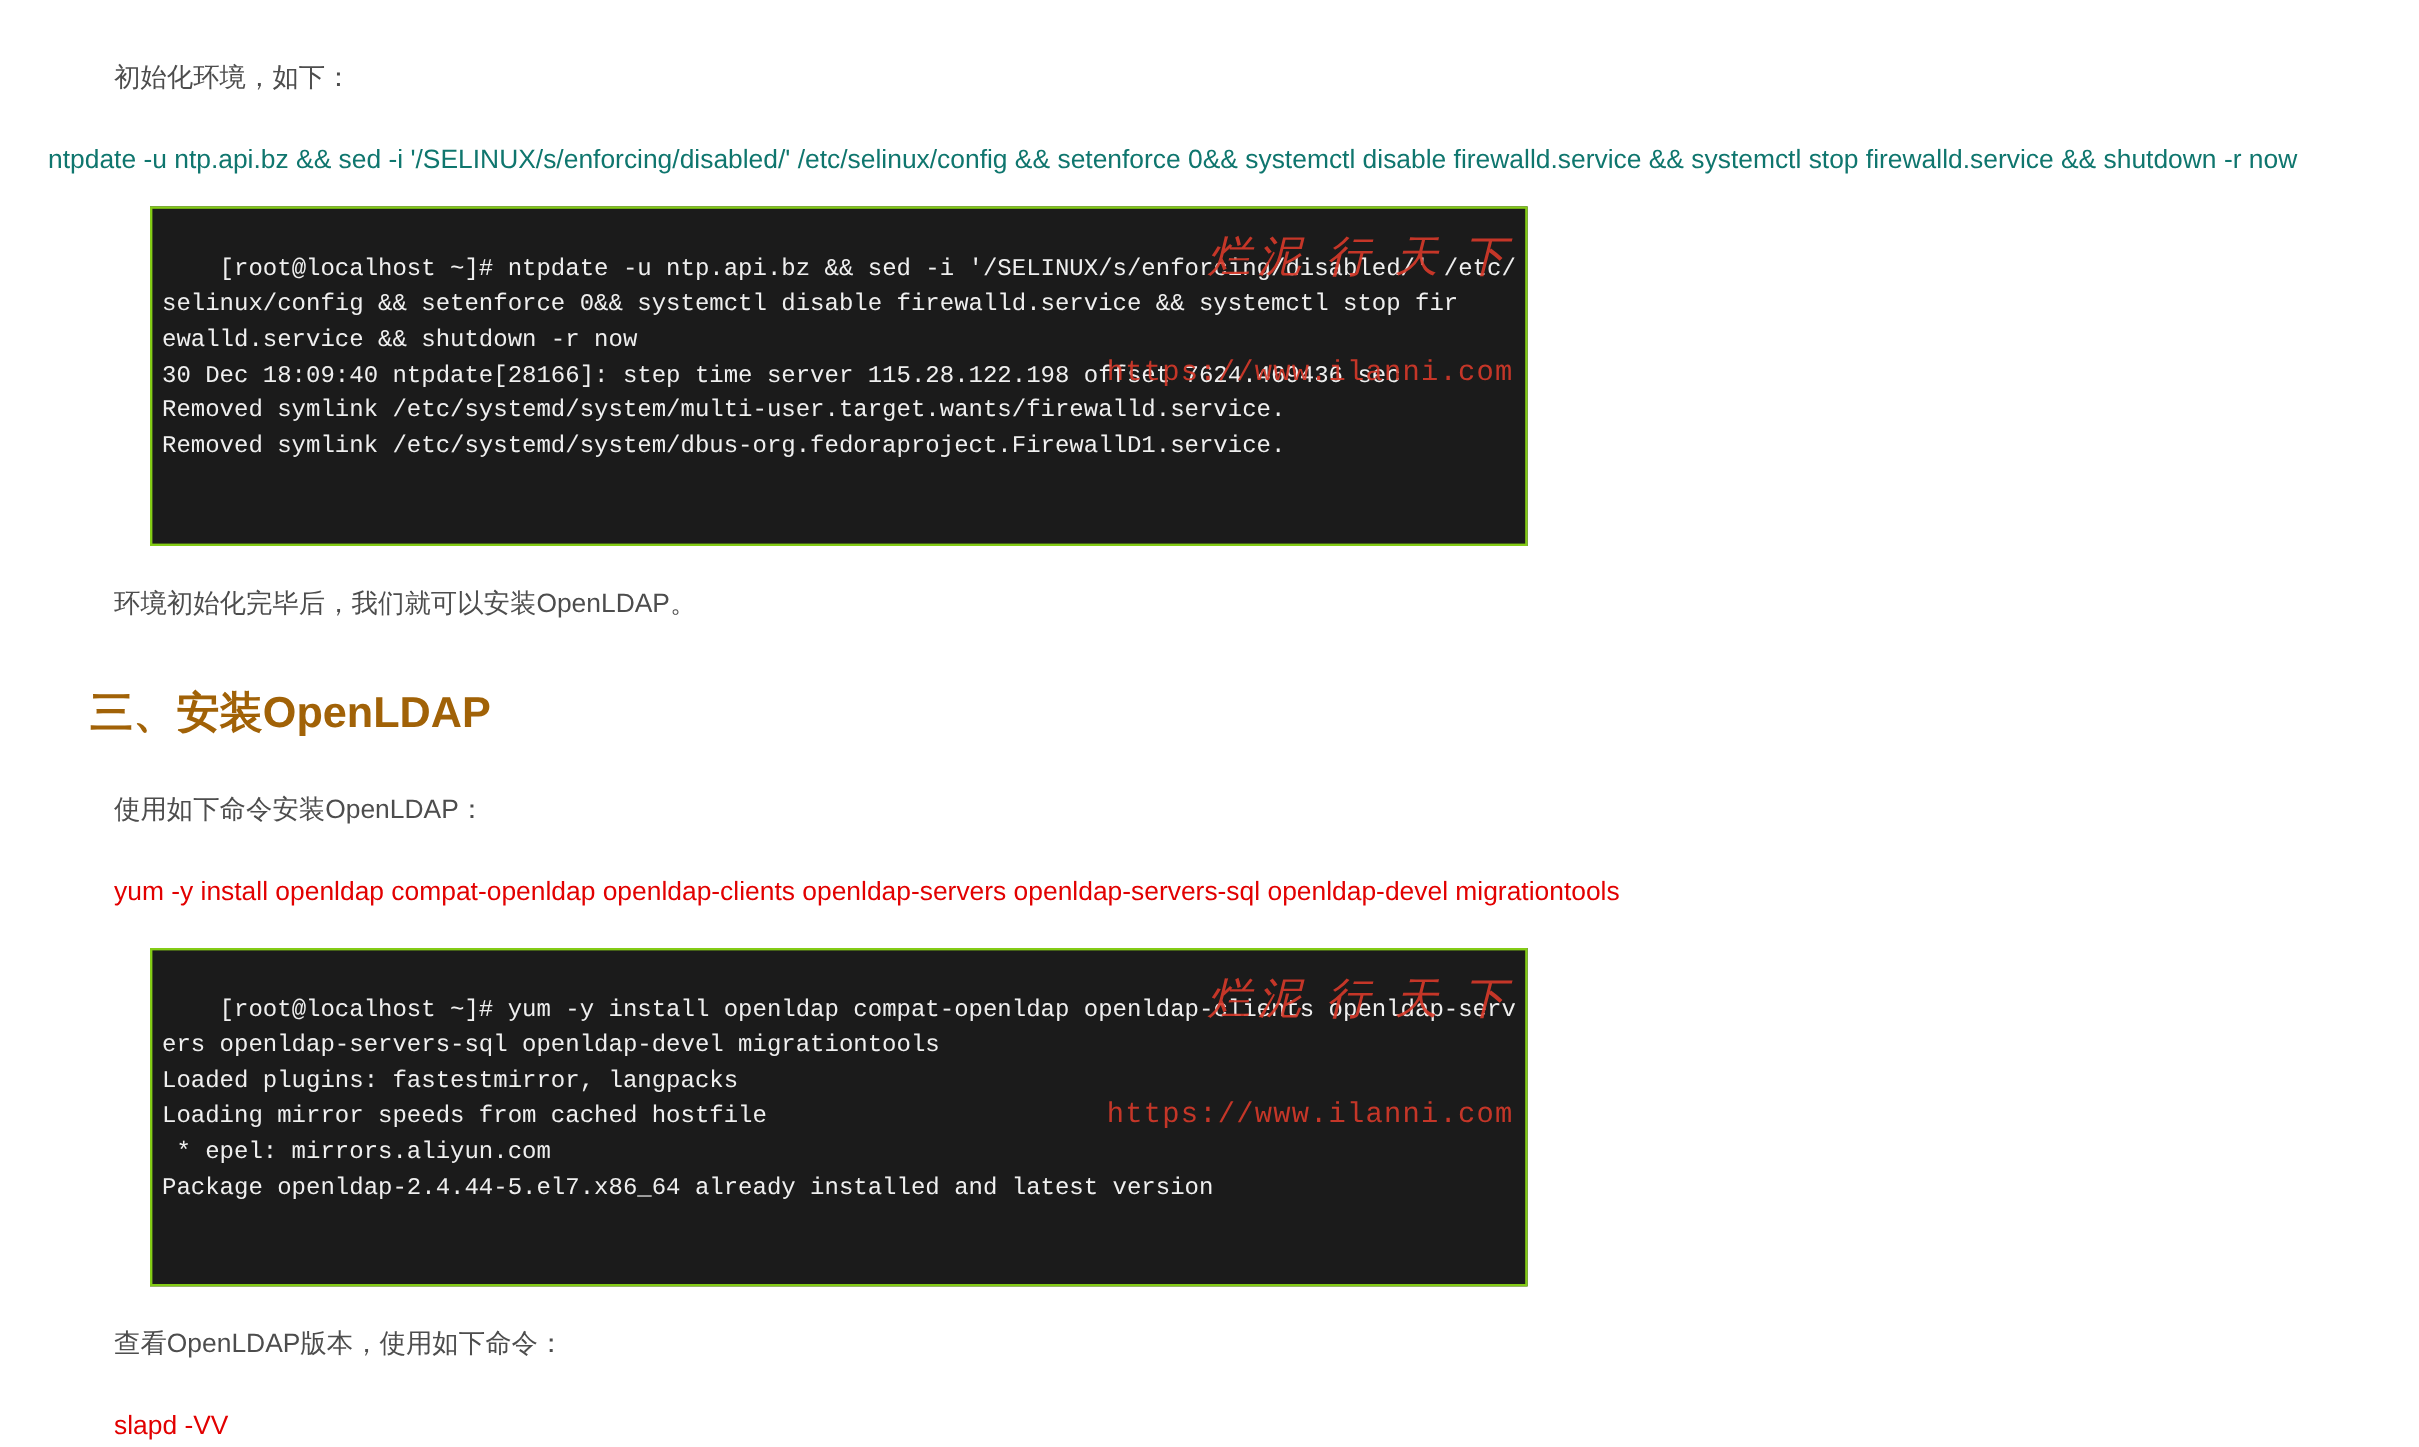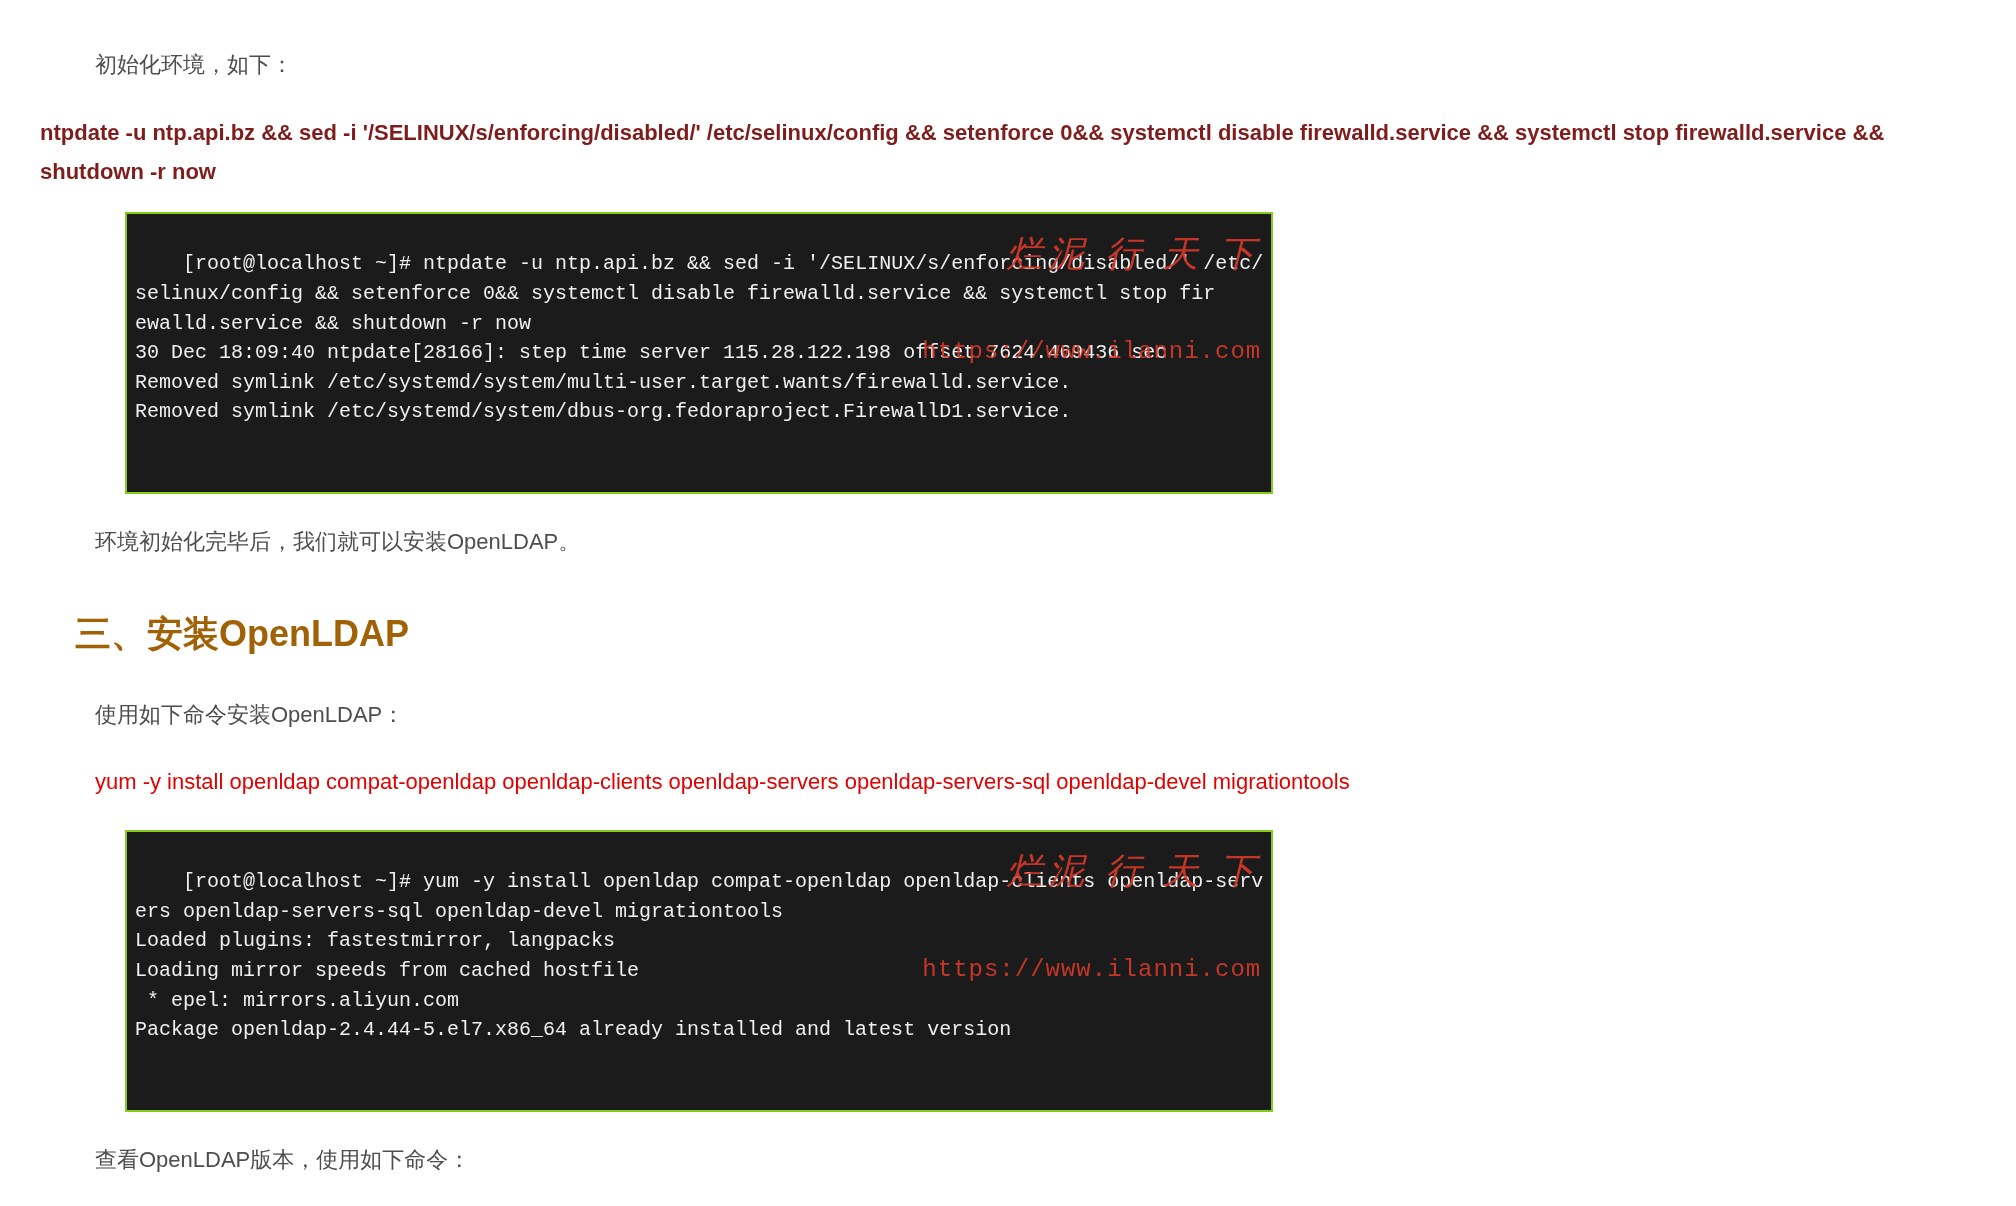--- a/index.html
+++ b/index.html
@@ -6,21 +6,21 @@
     body {
       font-family: -apple-system, BlinkMacSystemFont, "Segoe UI", "PingFang SC", "Microsoft YaHei", sans-serif;
       background: #fff;
       color: #333;
       line-height: 1.8;
       padding: 20px 40px;
       font-size: 22px;
     }
     .para { margin: 25px 0 28px 55px; color: #4d4d4d; }
     .para-noindent { margin: 12px 0 28px 35px; }
-    .red-cmd { color: #7f1d1d; margin: 20px 0; font-weight: bold; }
+    .red-cmd { color: #0f766e; margin: 20px 0; }
     .red-cmd-indent { color: #e20000; margin: 4px 0 28px 55px; }
     .h2 { font-size: 36px; font-weight: 700; color: #a16207; margin: 40px 0 28px 35px; }
     .term-wrap { margin: 10px 0 28px 85px; }
     .term {
       border: 2px solid #84cc16;
       background: #1b1b1b;
       color: #efefef;
       font-family: "Courier New", Consolas, monospace;
       font-size: 20px;
       line-height: 1.48;

